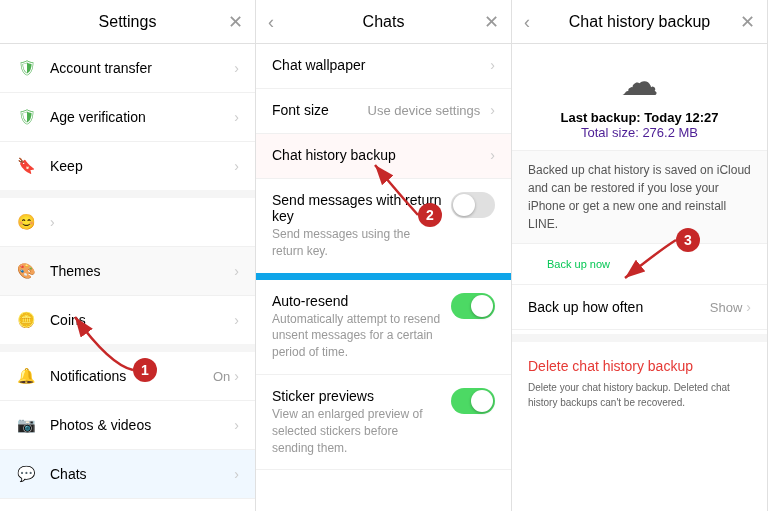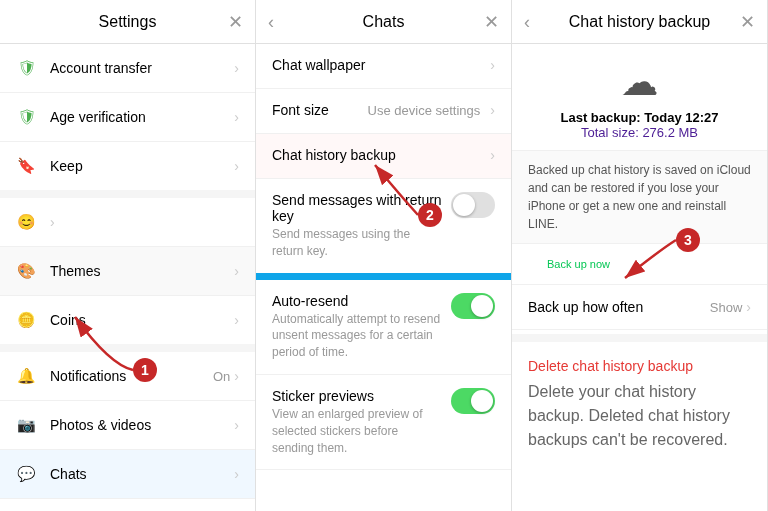--- a/index.html
+++ b/index.html
@@ -386,21 +386,21 @@
       </div>
 
       <div class="backup-how-row">
         <span class="backup-how-label">Back up how often</span>
         <span class="backup-how-value">Show</span>
         <span class="chevron">›</span>
       </div>
 
       <div style="padding:16px; margin-top:4px; border-top:8px solid #f5f5f5;">
         <div style="font-size:14px; color:#e53935; margin-bottom:6px; font-weight:500; cursor:pointer;">Delete chat history backup</div>
-        <div style="font-size:16px; color:#666; line-height:1.5;">Delete your chat history backup. Deleted chat history backups can't be recovered.</div>
+        <div style="font-size:10px; color:#666; line-height:1.5;">Delete your chat history backup. Deleted chat history backups can't be recovered.</div>
       </div>
     </div>
   </div>
 
   <svg class="overlay-svg" xmlns="http://www.w3.org/2000/svg">
 
     <defs>
       <marker id="arrowhead1" markerWidth="8" markerHeight="6" refX="8" refY="3" orient="auto">
         <polygon points="0 0, 8 3, 0 6" fill="#c62828"></polygon>
       </marker>

